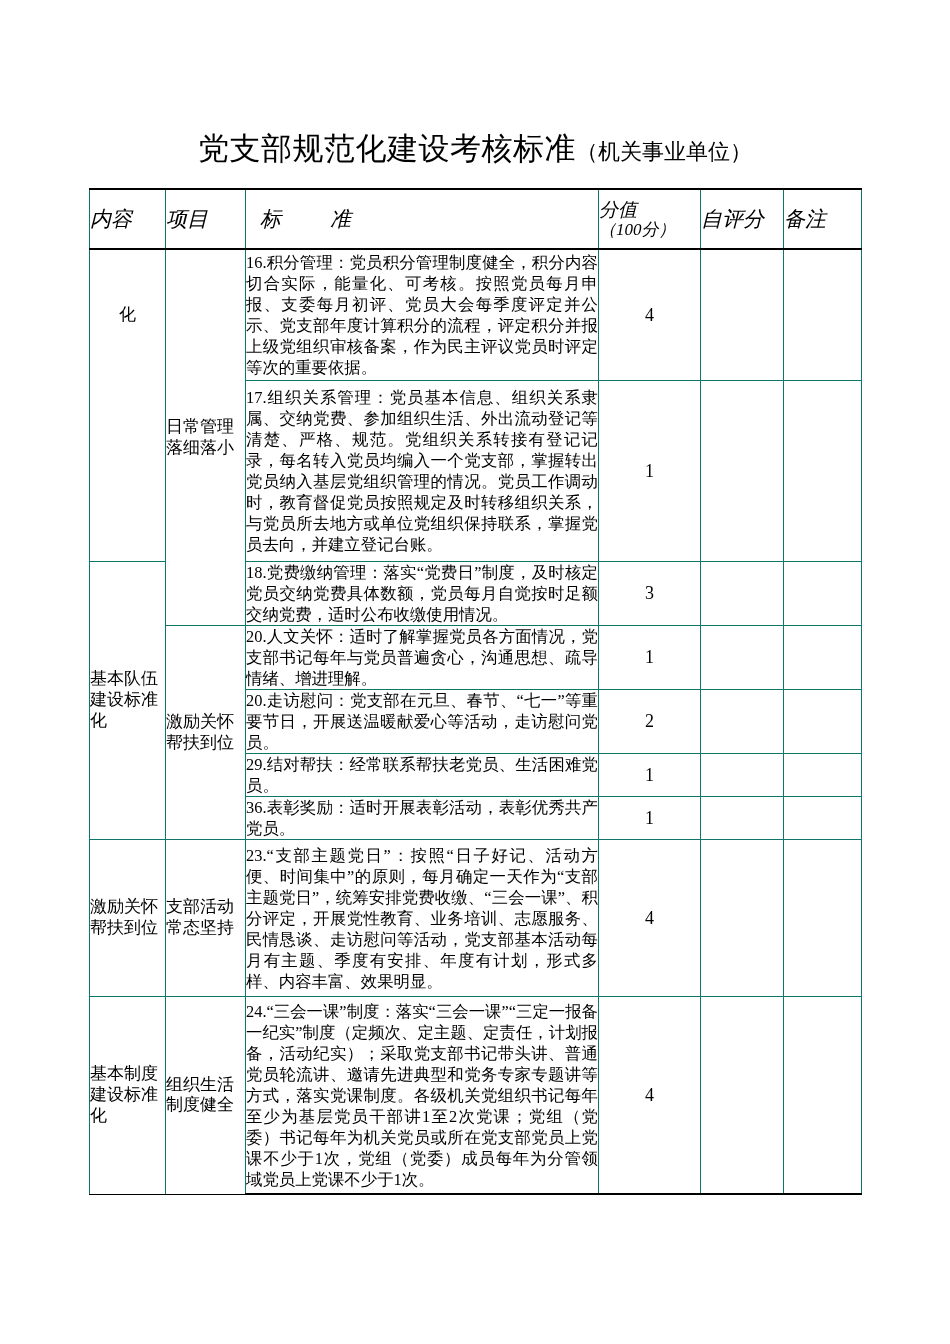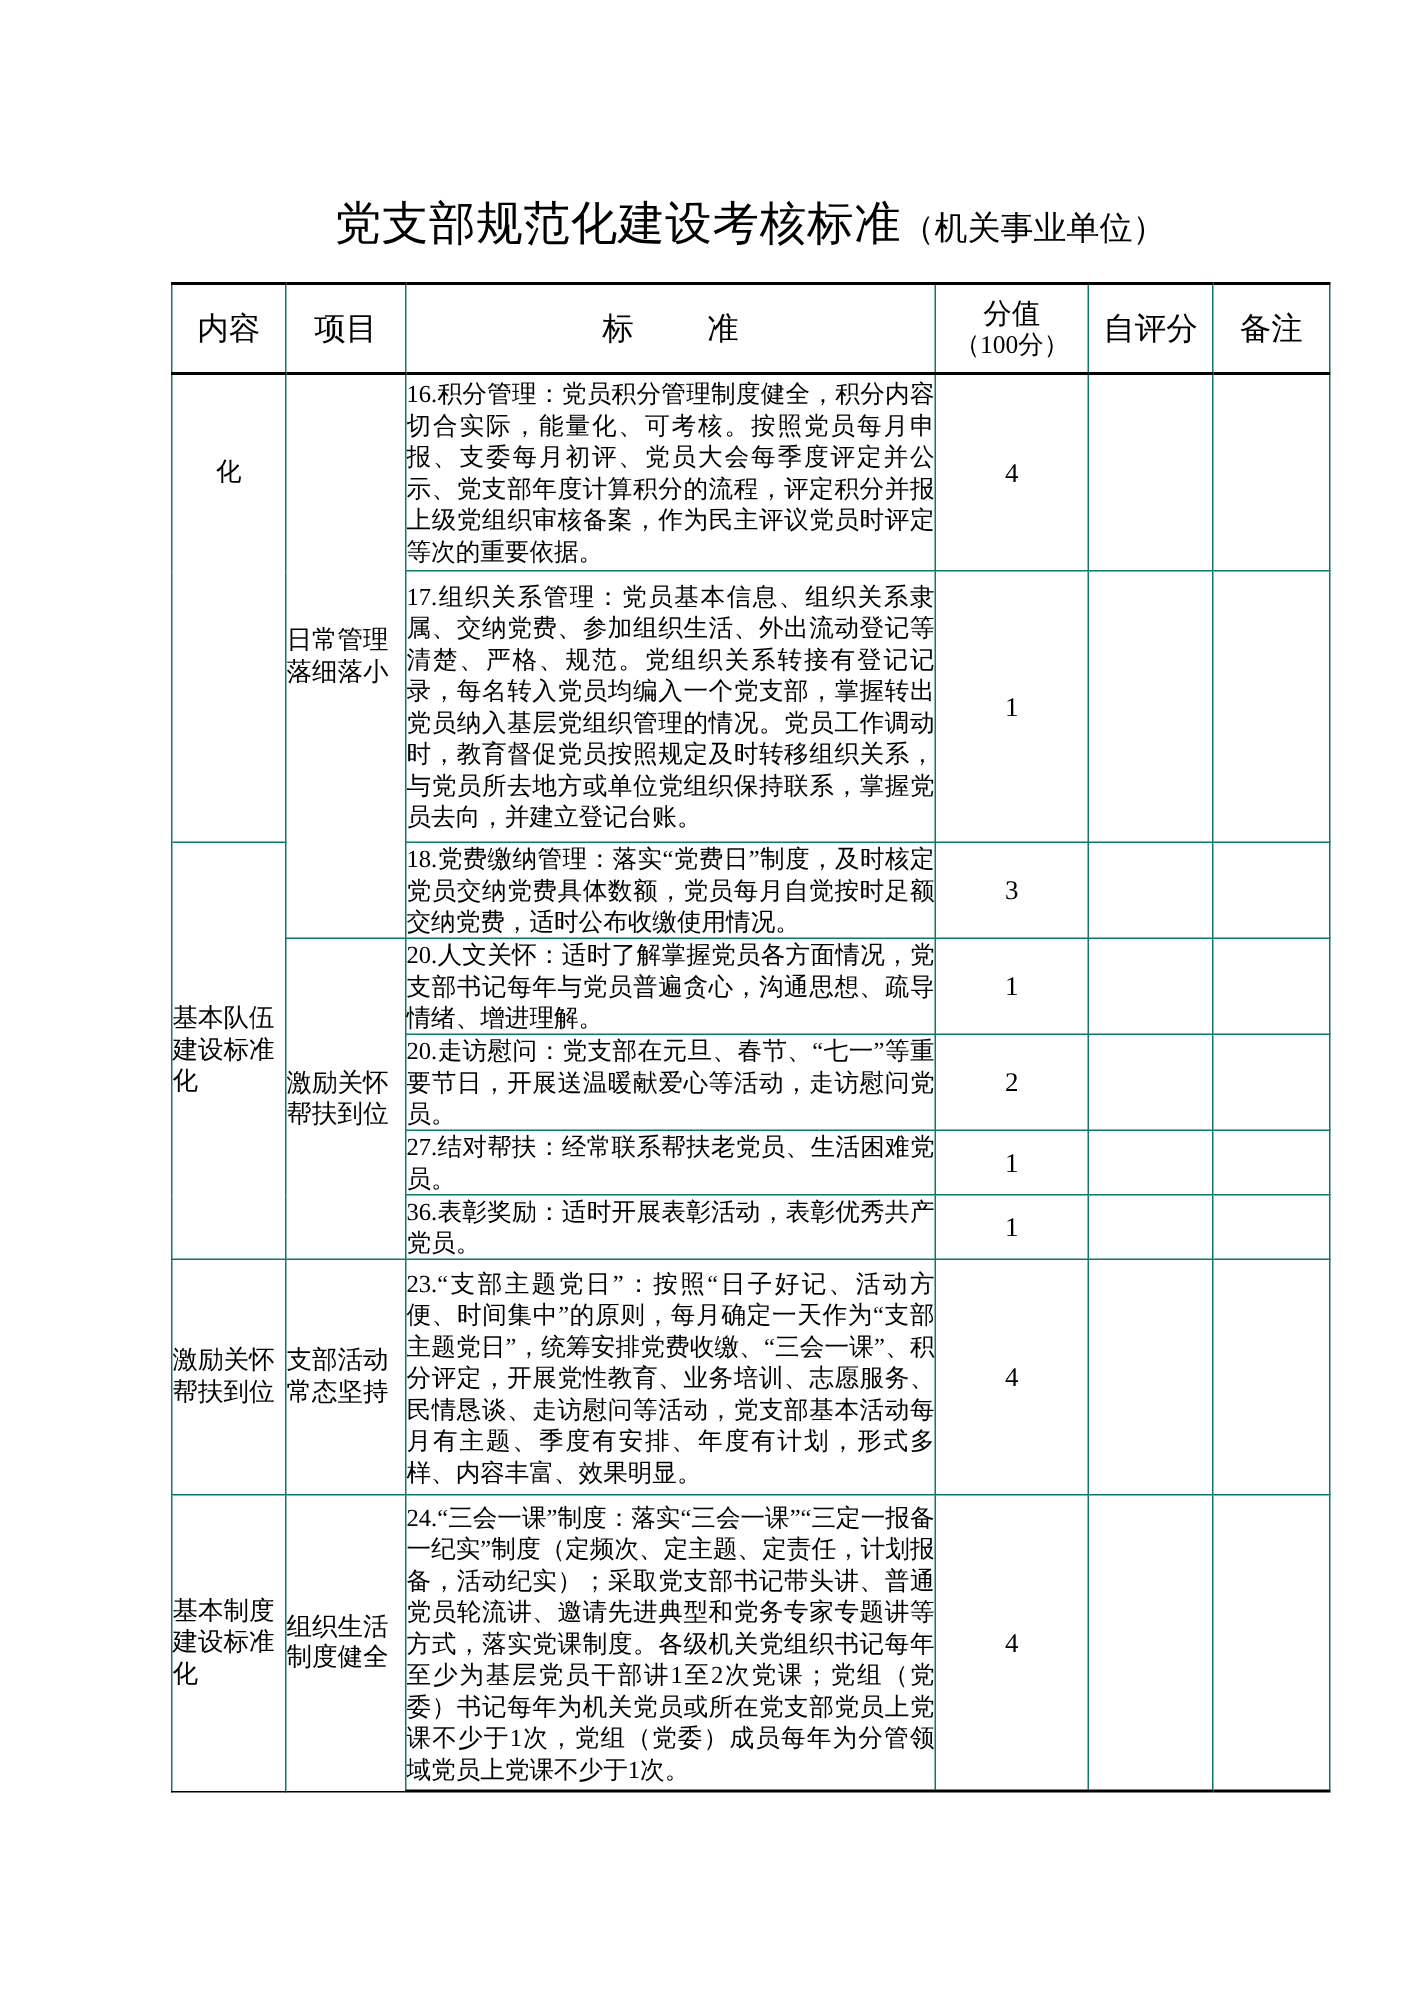--- a/index.html
+++ b/index.html
@@ -13,21 +13,20 @@
     font-family: "Liberation Serif", "DejaVu Serif", serif;
     color: #000000;
     position: relative;
     overflow: hidden;
   }
   .page {
     position: relative;
     width: 854px;
     height: 1344px;
     box-sizing: border-box;
-    margin-left: 25px;
   }
 
   
   .title-wrap {
     position: absolute;
     left: 0;
     top: 128px;
     width: 950px;
     text-align: center;
     white-space: nowrap;
@@ -56,23 +55,23 @@
     padding: 0;
     vertical-align: middle;
     font-weight: normal;
   }
 
   
   .hdr td {
     border-top: 2px solid #000000;
     border-bottom: 2px solid #000000;
     height: 58px;
-    text-align: center;
     font-size: 21px;
     line-height: 1.15;
+    font-style: italic;
   }
   .hdr .std-h {
     letter-spacing: 14px;
     text-indent: 14px;
   }
   .hdr .score-h {
     font-size: 19px;
     line-height: 1.12;
   }
   .hdr .score-h .small {
@@ -199,21 +198,21 @@
       </tr>
 
       <tr>
         <td class="std" style="height:56px">20.走访慰问：党支部在元旦、春节、“七一”等重要节日，开展送温暖献爱心等活动，走访慰问党员。</td>
         <td class="score">2</td>
         <td class="blank"></td>
         <td class="blank"></td>
       </tr>
 
       <tr>
-        <td class="std" style="height:40px">27.结对帮扶：经常联系帮扶老党员、生活困难党员。</td>
+        <td class="std" style="height:40px">29.结对帮扶：经常联系帮扶老党员、生活困难党员。</td>
         <td class="score score-low">1</td>
         <td class="blank"></td>
         <td class="blank"></td>
       </tr>
 
       <tr>
         <td class="std" style="height:40px">36.表彰奖励：适时开展表彰活动，表彰优秀共产党员。</td>
         <td class="score score-low">1</td>
         <td class="blank"></td>
         <td class="blank"></td>

